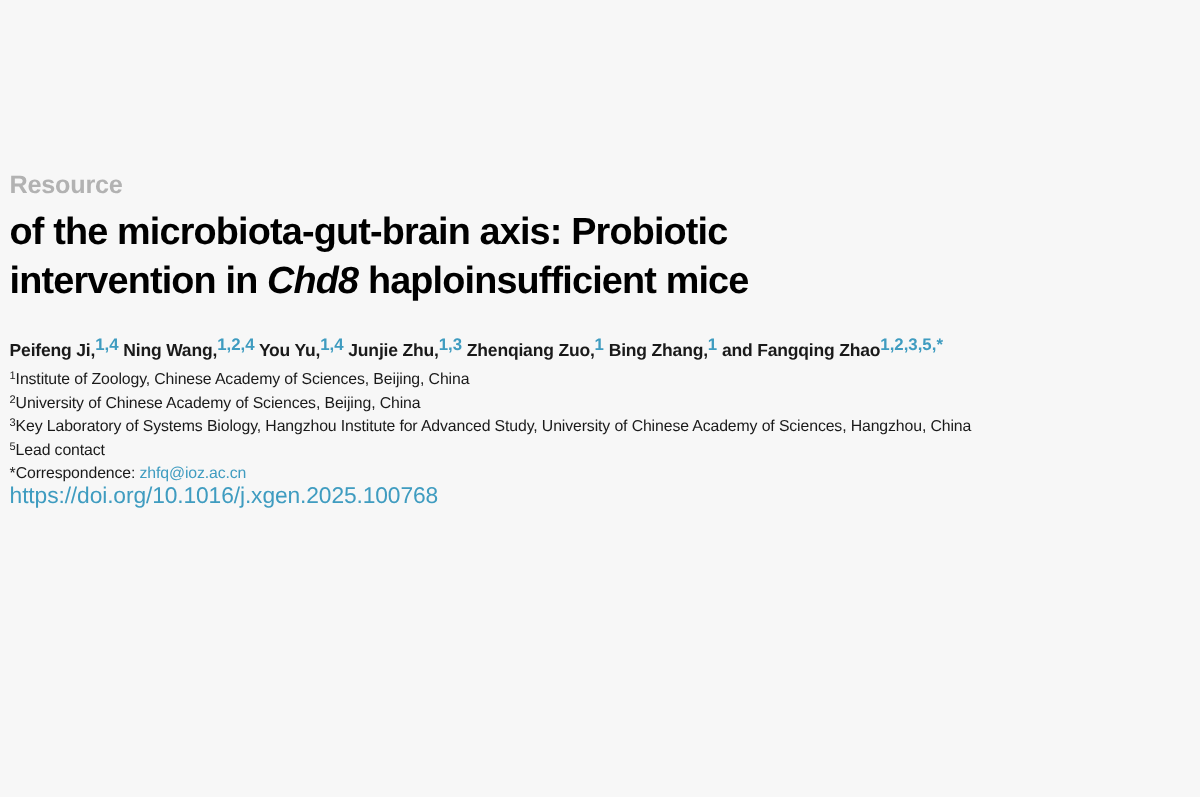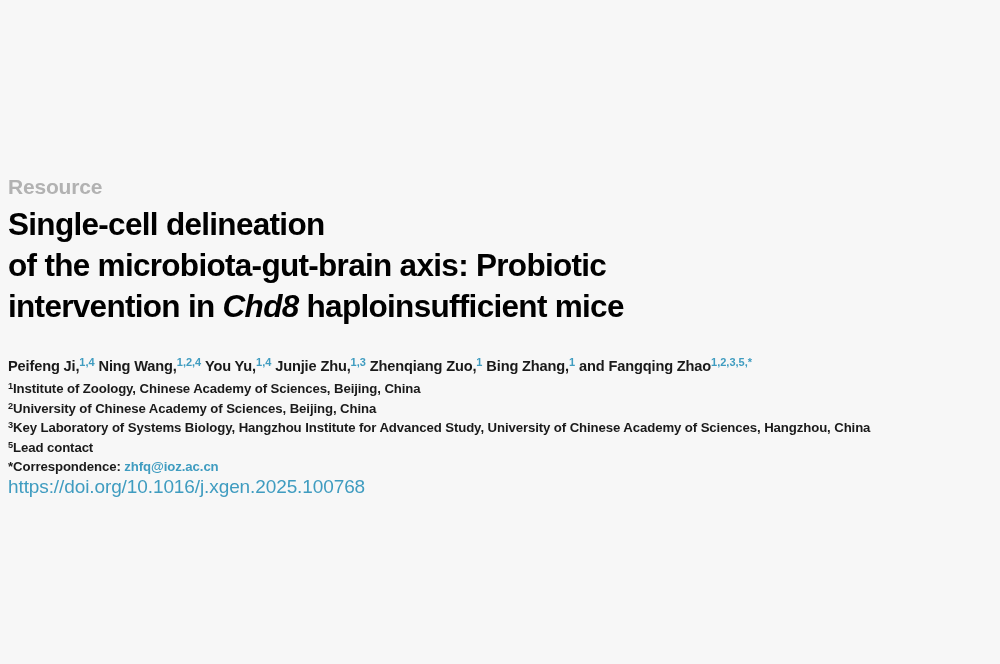--- a/index.html
+++ b/index.html
@@ -20,21 +20,21 @@
     width: 1000px;
     height: 664px;
     background: #f7f7f7;
     box-sizing: border-box;
   }
 
   
   .article-header {
     position: absolute;
     left: 8px;
-    top: 174px;
+    top: 142px;
     width: 984px;
   }
 
   .article-type {
     font-size: 21px;
     font-weight: bold;
     color: #b2b2b2;
     letter-spacing: -0.2px;
     line-height: 26px;
     margin: 0 0 4px 0;
@@ -61,36 +61,36 @@
     margin: 30px 0 0 0;
     font-size: 14.6px;
     font-weight: 600;
     color: #1a1a1a;
     line-height: 19px;
     letter-spacing: -0.15px;
     white-space: nowrap;
   }
   .author-line sup {
     color: #3f9cc0;
-    font-size: 11px;
+    font-size: 14px;
     font-weight: 600;
     vertical-align: 5px;
     line-height: 0;
     letter-spacing: 0;
   }
 
   
   .affiliations {
     margin: 3px 0 0 0;
     padding: 0;
     list-style: none;
   }
   .affiliation {
     font-size: 13.2px;
-    font-weight: bold;
+    font-weight: normal;
     color: #1a1a1a;
     line-height: 19.6px;
     letter-spacing: -0.1px;
     white-space: nowrap;
   }
   .affiliation sup {
     font-size: 9.2px;
     vertical-align: 4px;
     line-height: 0;
   }
@@ -116,21 +116,20 @@
 </head>
 <body>
 
 <div id="page">
 
   <div class="article-header">
 
     <div class="article-type">Resource</div>
 
     <h1 class="article-title">
-      <span class="title-line">Single-cell delineation</span>
       <span class="title-line">of the microbiota-gut-brain axis: Probiotic</span>
       <span class="title-line"><span>intervention in </span><span class="gene">Chd8</span><span> haploinsufficient mice</span></span>
     </h1>
 
     <div class="author-line">
       <span><span>Peifeng Ji,</span><sup>1,4</sup></span>
       <span><span>Ning Wang,</span><sup>1,2,4</sup></span>
       <span><span>You Yu,</span><sup>1,4</sup></span>
       <span><span>Junjie Zhu,</span><sup>1,3</sup></span>
       <span><span>Zhenqiang Zuo,</span><sup>1</sup></span>

